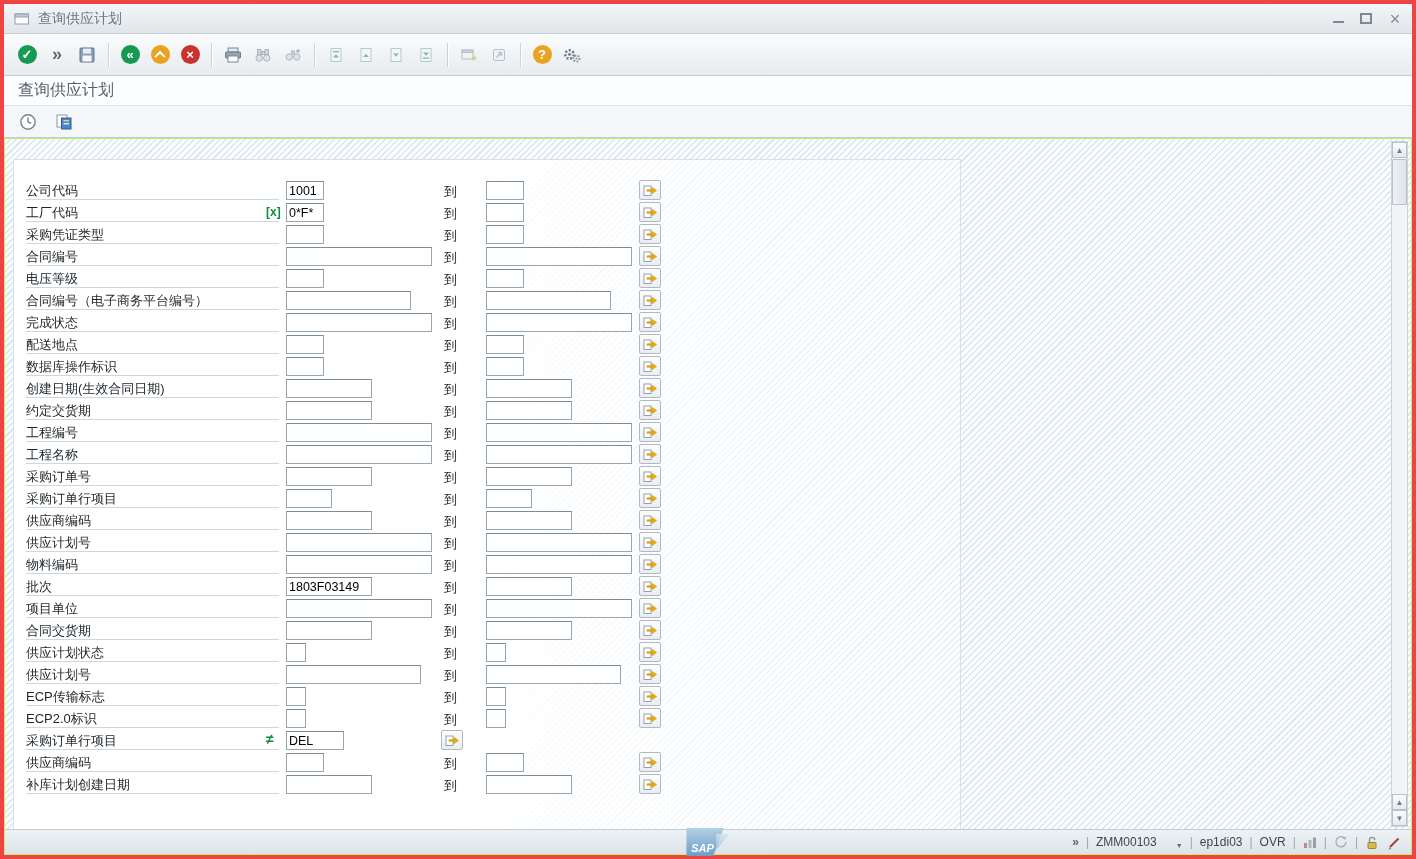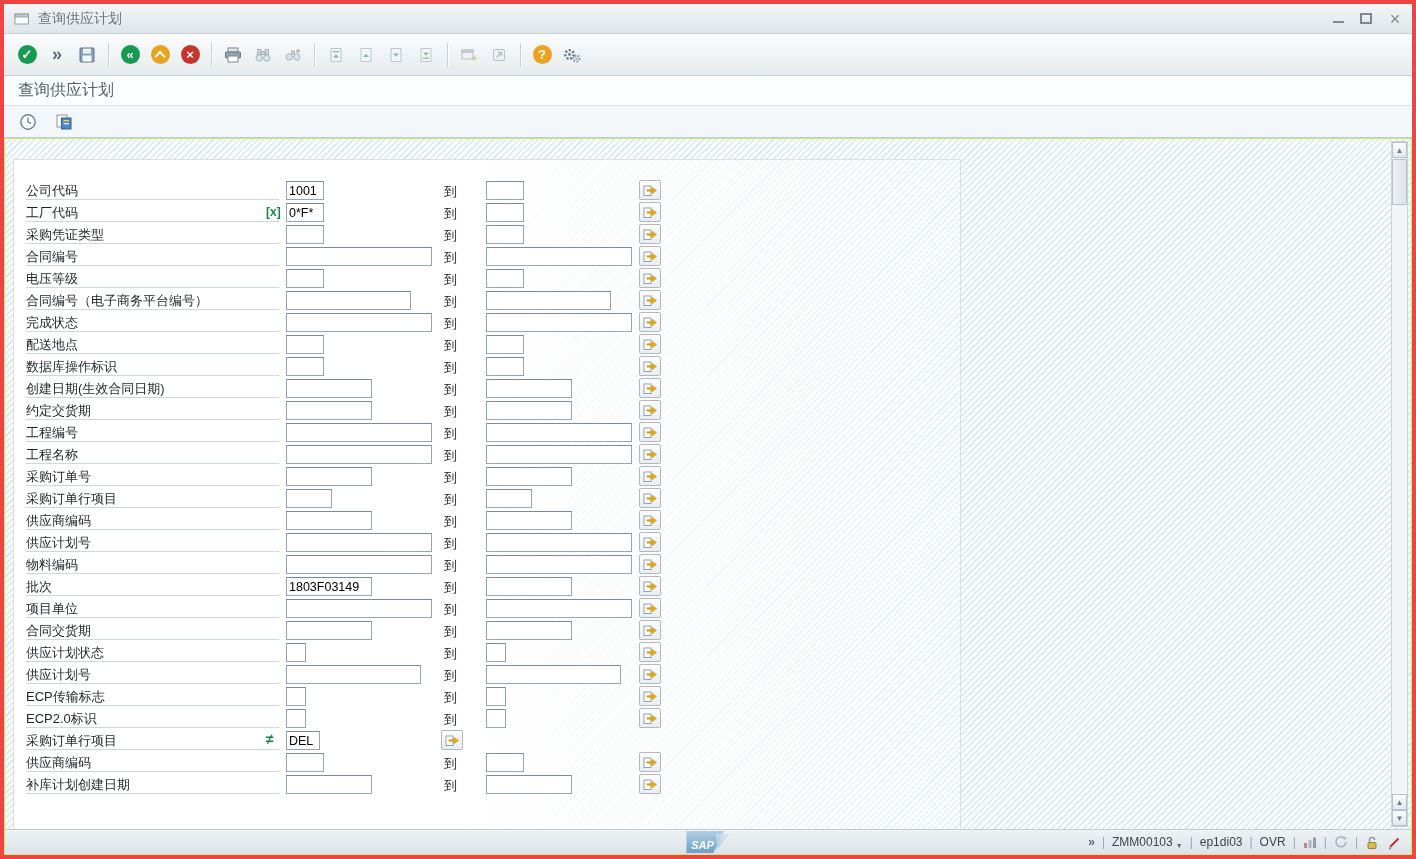--- a/index.html
+++ b/index.html
@@ -56,21 +56,21 @@
   .rows { padding-top:20px; }
   .row { position:relative; height:22px; }
   .row-label { position:absolute; left:12px; top:2px; width:253px; height:18px; font-size:13px; color:#1f2428;
                border-bottom:1px solid #ccd7de; white-space:nowrap; overflow:hidden; }
   .sel-active, .neq { position:absolute; left:252px; top:3px; color:#0f8a47; font-weight:bold; font-size:12px; }
   .neq { font-size:14px; top:1px; }
   .fld { position:absolute; top:1px; height:19px; border:1px solid #97a5b0; border-top-color:#7b8b97;
          background:#fff; font-family:"Liberation Sans",sans-serif; font-size:12.5px; color:#000; padding:0 2px; }
   .fld.from { left:272px; } .fld.to { left:472px; }
   .to-label { position:absolute; left:430px; top:3px; font-size:13px; color:#1f2428; }
-  .w-xs{width:20px} .w-xs2{width:34px} .w-sm{width:38px} .w-sm2{width:46px} .w-md{width:86px}
+  .w-xs{width:20px} .w-xs2{width:58px} .w-sm{width:38px} .w-sm2{width:46px} .w-md{width:86px}
   .w-md2{width:70px} .w-lg{width:125px} .w-lg2{width:135px} .w-xl{width:146px}
   .multi-btn { position:absolute; left:625px; top:0; width:22px; height:20px; padding:0;
                border:1px solid #aeb9c2; border-radius:2px; background:linear-gradient(#fdfdfe,#e9edf1);
                display:flex; align-items:center; justify-content:center; cursor:pointer; }
   .row.single .multi-btn { left:427px; }
 
   
   .scrollbar { position:absolute; top:2px; bottom:2px; right:3px; width:17px;
                background:#f2f4f6; border:1px solid #ccd3d9; }
   .sb-btn { width:15px; height:16px; display:flex; align-items:center; justify-content:center;
@@ -78,28 +78,28 @@
   .sb-thumb { width:15px; height:46px; margin-top:1px; background:linear-gradient(90deg,#eef1f4,#dfe4e9);
               border:1px solid #b9c2ca; border-radius:1px; cursor:pointer; }
   .sb-bottom { position:absolute; bottom:0; left:0; }
 
   
   .statusbar { position:absolute; left:1px; right:1px; bottom:1px; height:25px;
                background:linear-gradient(#eef2f5,#dce3e9); border-top:1px solid #c2ccd4;
                display:flex; align-items:center; }
   .sap-logo { position:absolute; left:50%; transform:translateX(-50%); display:flex; align-items:center; height:17px; }
   .logo-main { background:linear-gradient(180deg,#b3d0e4,#6d9ec6); color:#fff; font-weight:bold; font-style:italic;
-               font-size:11px; padding:8px 10px 2px 5px; clip-path:polygon(0 0,100% 0,72% 100%,0 100%); }
+               font-size:11px; padding:14px 10px 2px 5px; clip-path:polygon(0 0,100% 0,72% 100%,0 100%); }
   .logo-swoosh { width:14px; height:17px; margin-left:-8px;
                  background:linear-gradient(180deg,#cfe2ef,#9dc0da); clip-path:polygon(0 0,100% 0,0 100%); opacity:.8; }
   .sb-right { margin-left:auto; display:flex; align-items:center; gap:7px; padding-right:10px;
               font-size:12px; color:#3e464d; }
   .pipe { color:#9aa6af; }
   .sb-more { font-weight:bold; color:#5e6a74; cursor:pointer; }
-  .sb-txn { display:flex; align-items:flex-end; gap:3px; cursor:pointer; }
+  .sb-txn { display:flex; align-items:flex-end; gap:19px; cursor:pointer; }
   .caret { font-size:7px; color:#5e6a74; }
 </style>
 </head>
 <body>
 
 <div class="window">
 
   <div class="titlebar">
     <span class="win-icon">
       <svg width="16" height="14" viewBox="0 0 16 14">

